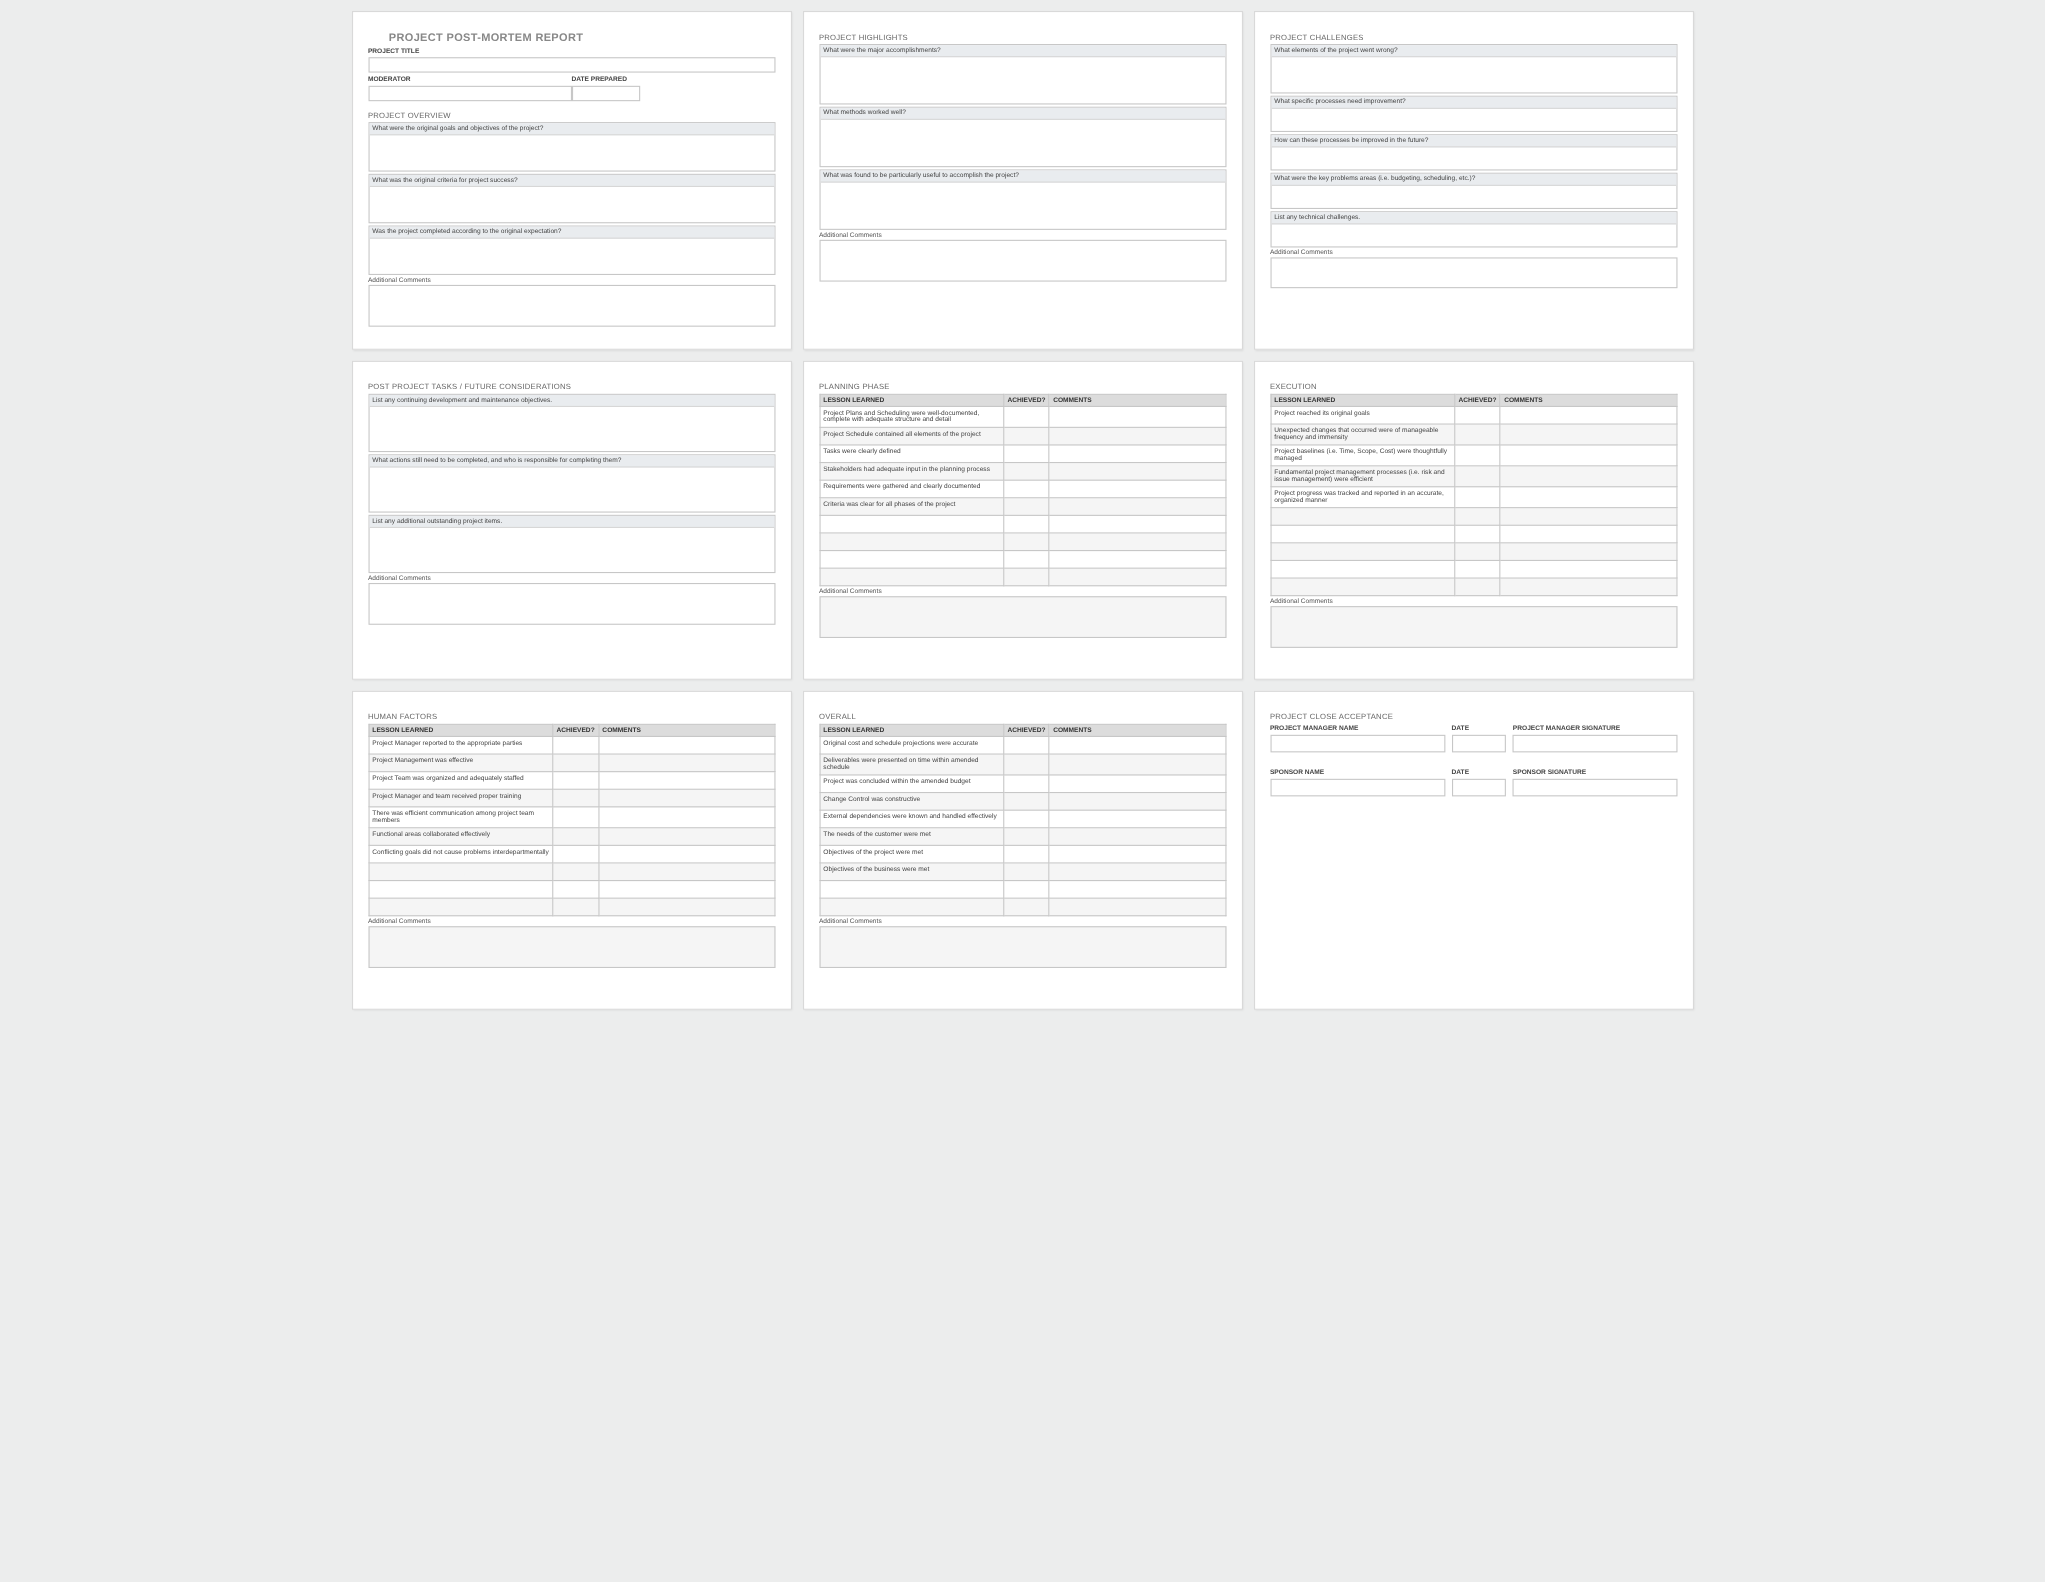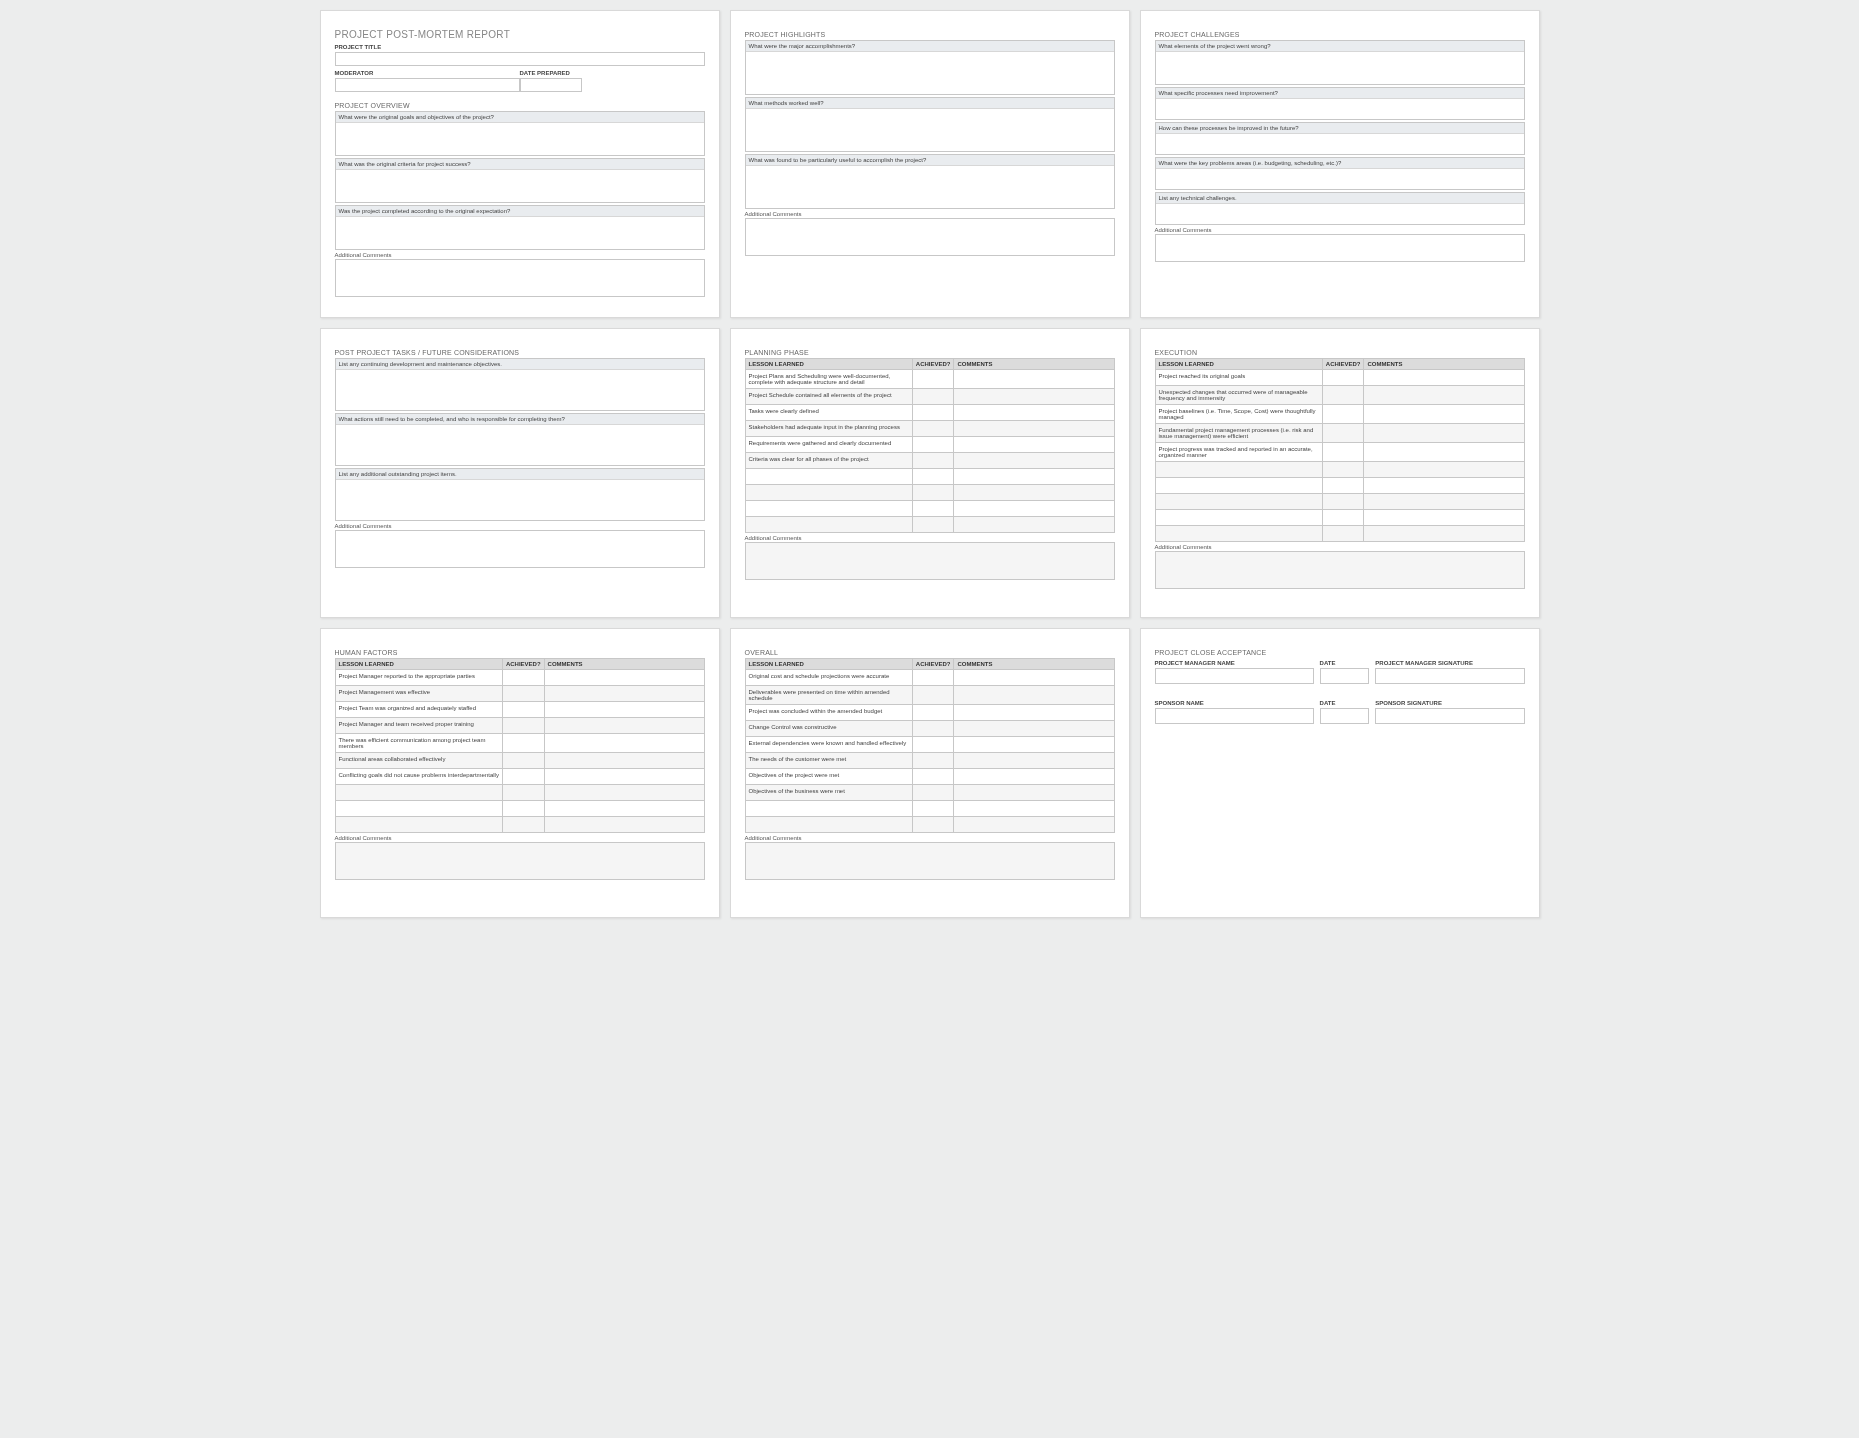--- a/index.html
+++ b/index.html
@@ -21,25 +21,26 @@
   .card {
     background: #fff;
     border: 1px solid #d9d9d9;
     box-shadow: 1px 1px 2px rgba(0,0,0,0.08);
     padding: 18px 14px 20px 14px;
     min-height: 290px;
   }
   .card.r2 { min-height: 290px; }
   .card.r3 { min-height: 290px; }
   .title-main {
-    font-weight: normal;
+    font-weight: bold;
     font-size: 10px;
     color: #888;
     letter-spacing: .3px;
     margin-bottom: 3px;
+    margin-left: 19px;
   }
   .sec-title {
     font-size: 7px;
     color: #666;
     letter-spacing: .2px;
     margin-bottom: 2px;
     margin-top: 2px;
   }
   .lbl {
     font-size: 6px;

